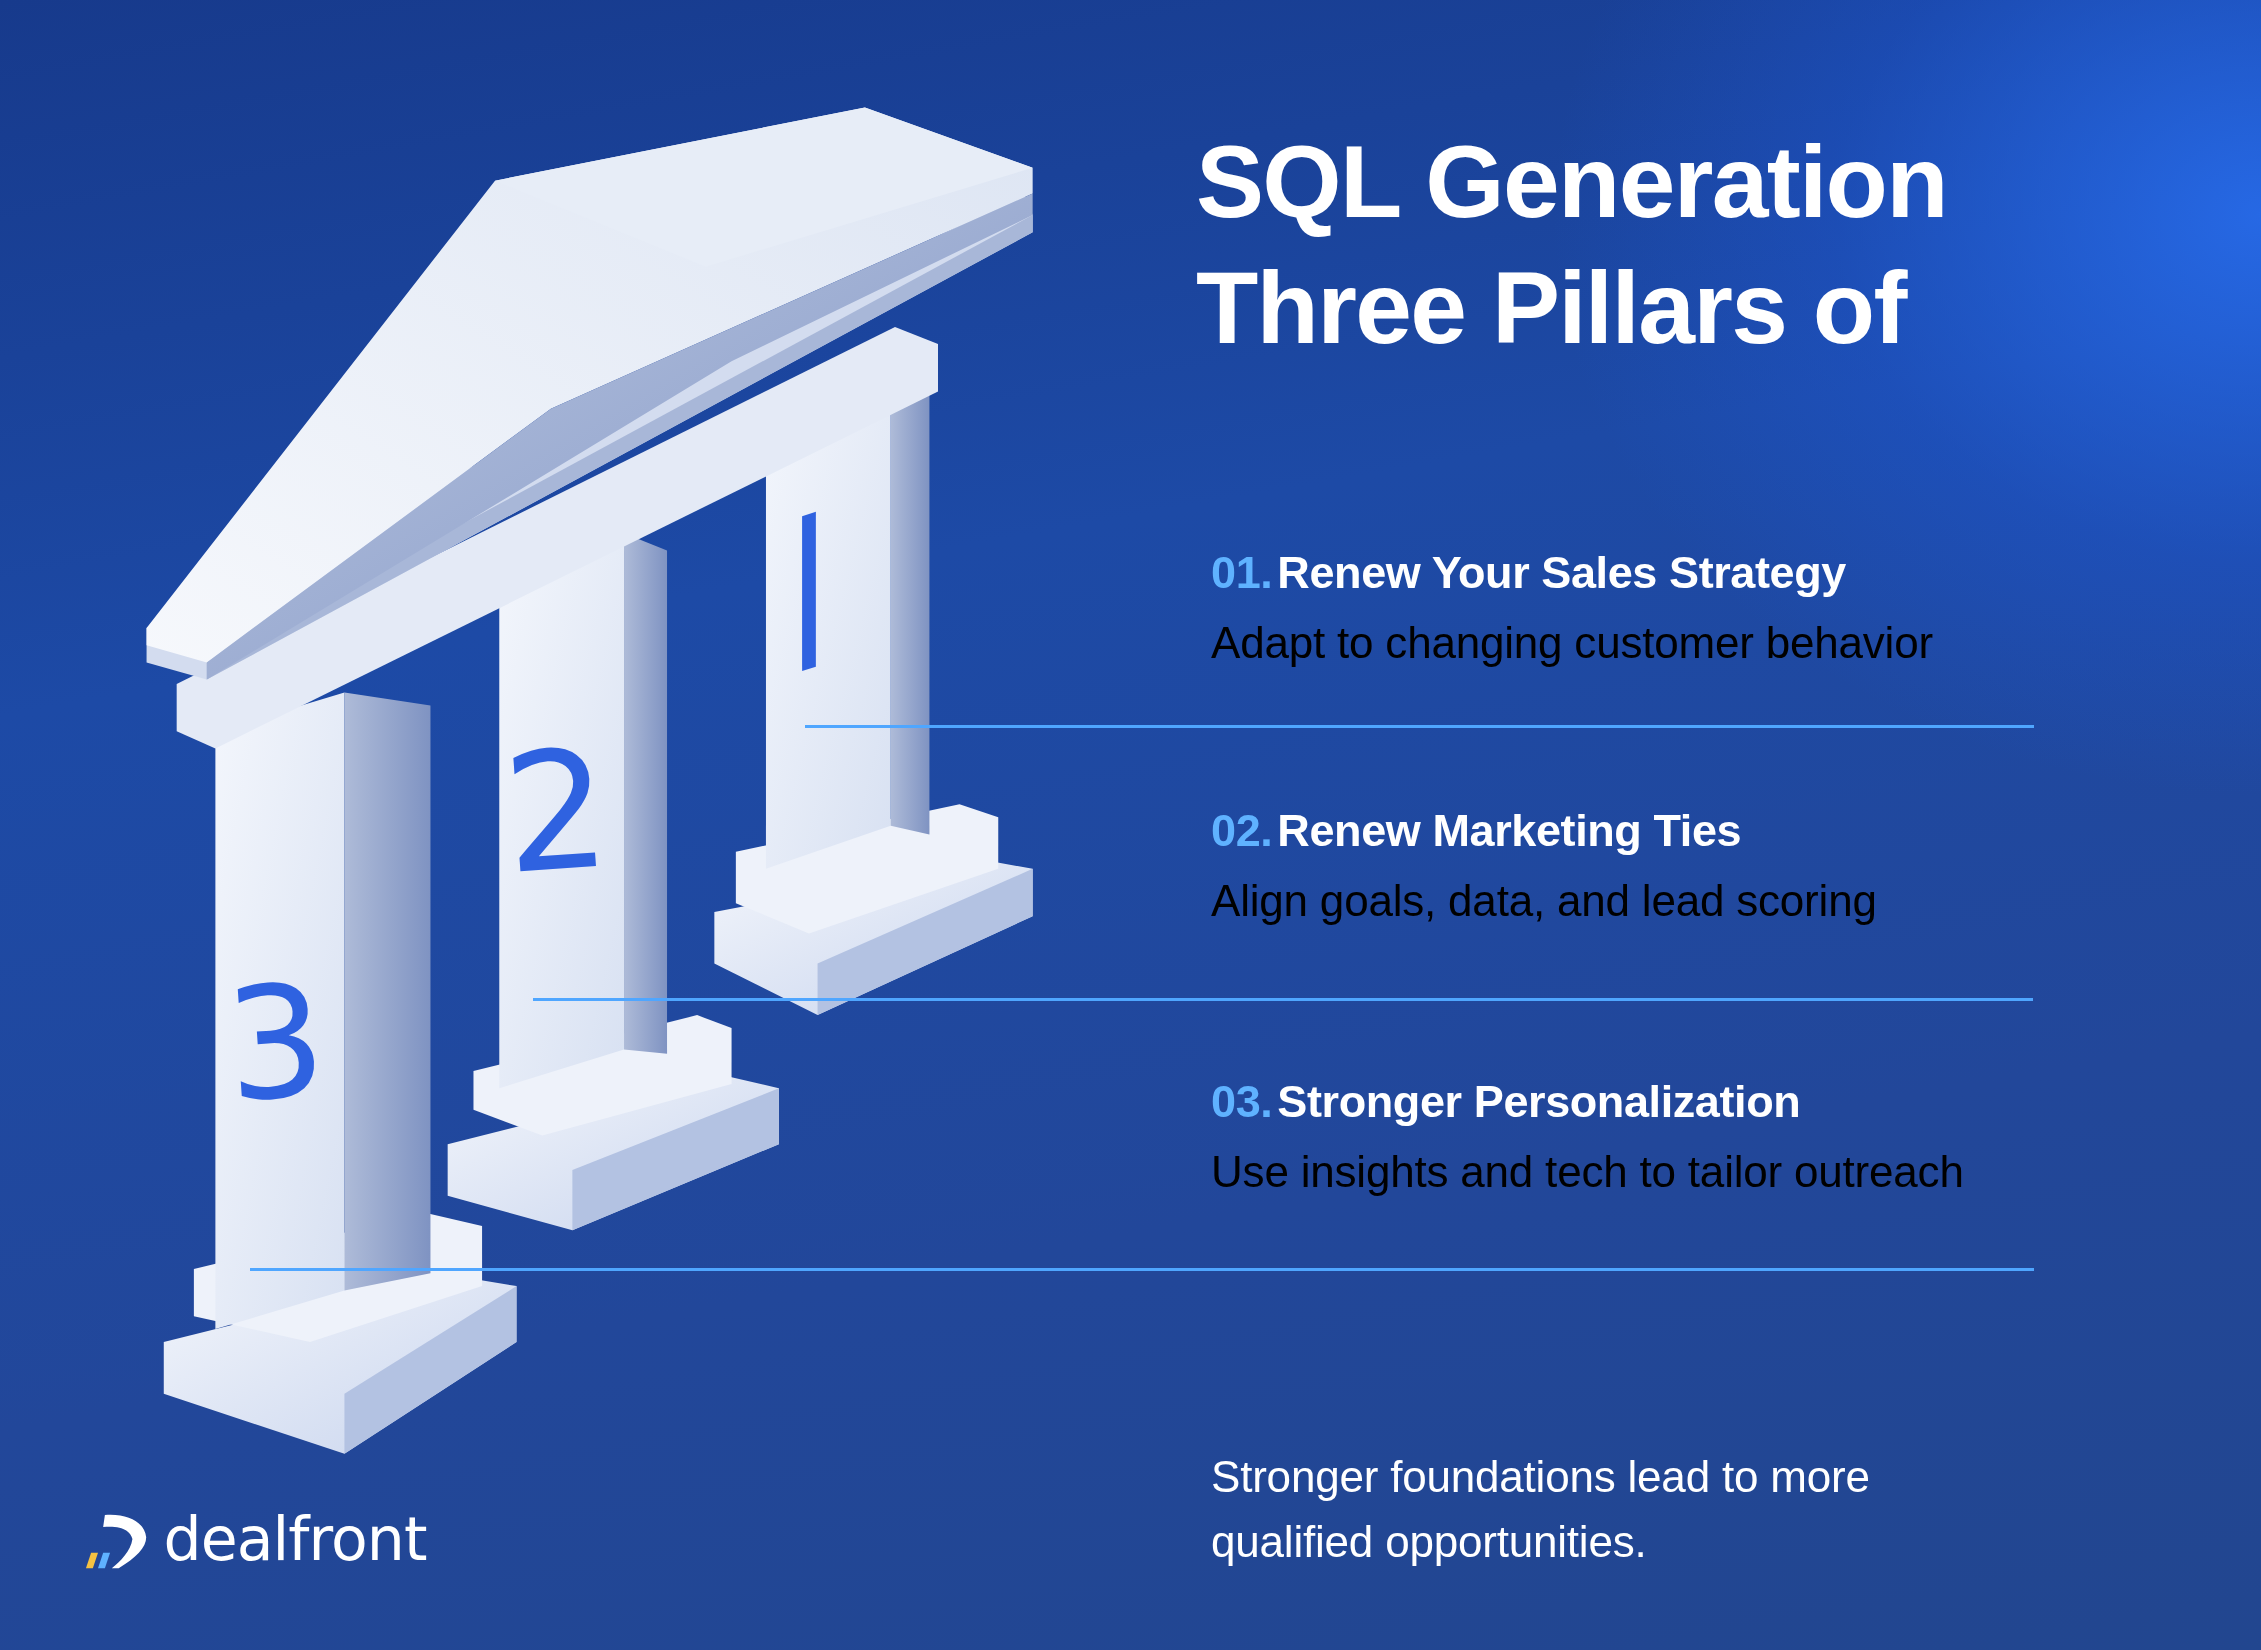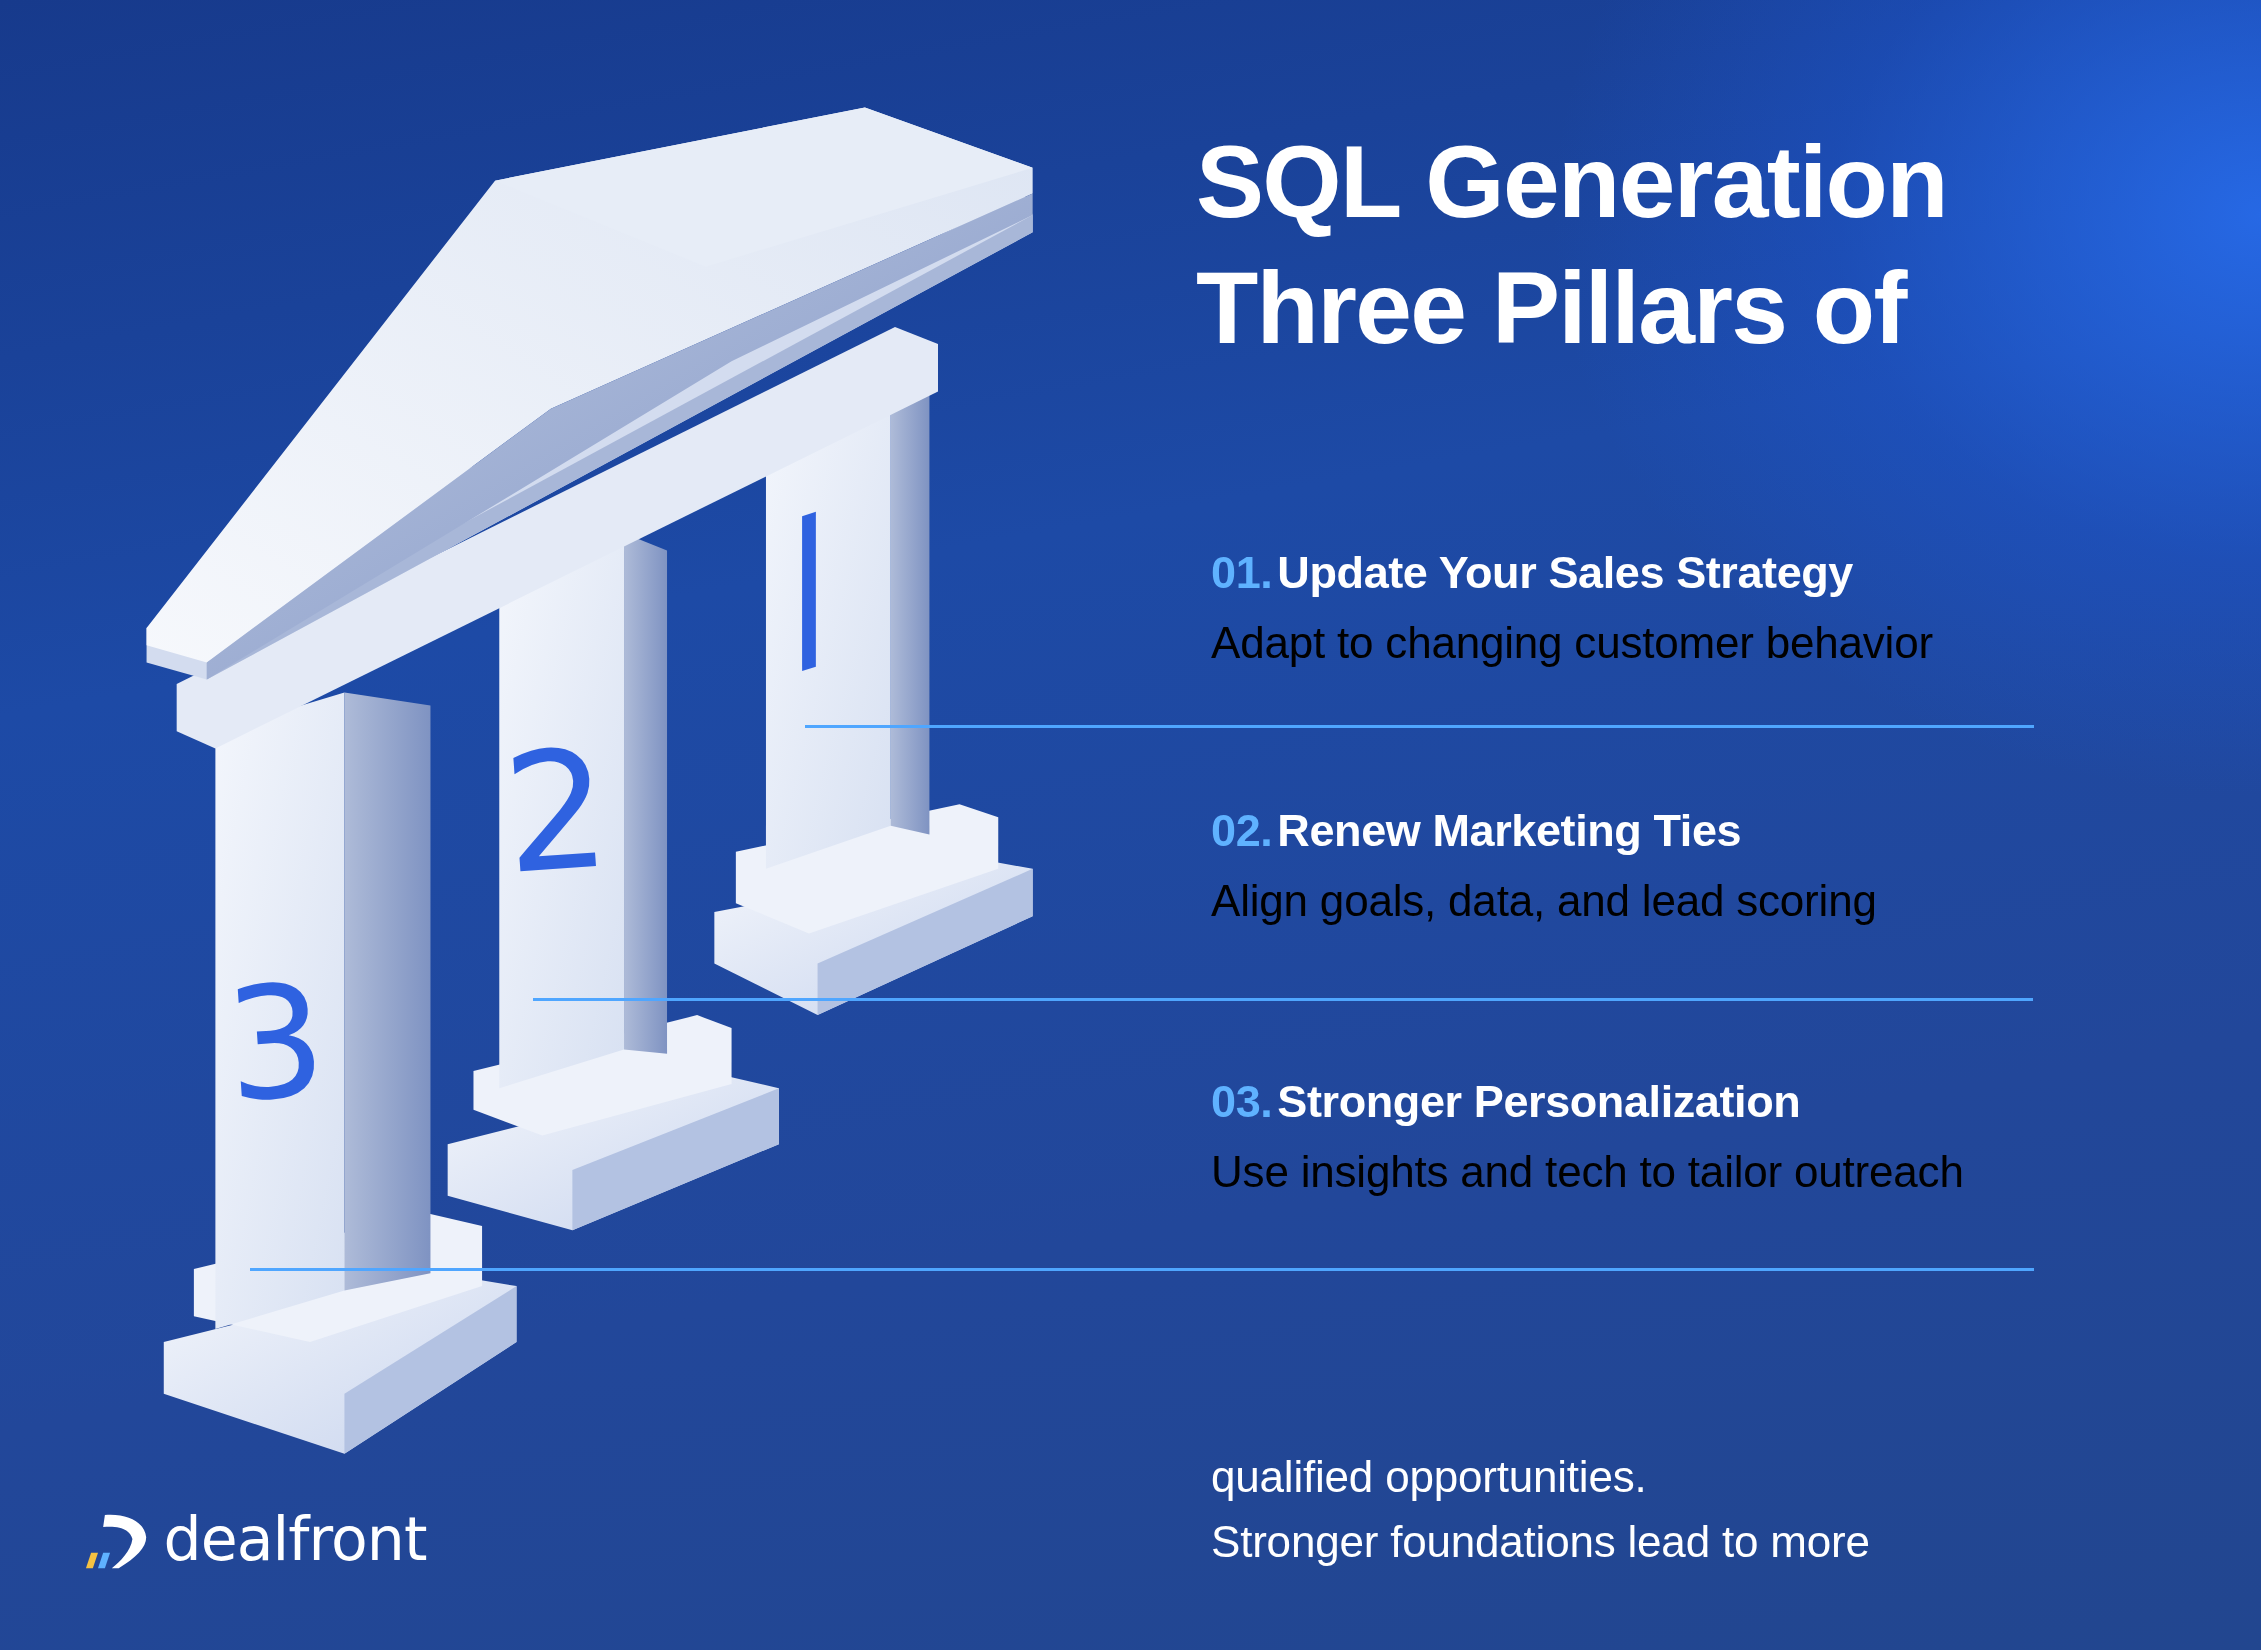--- a/index.html
+++ b/index.html
@@ -104,21 +104,21 @@
   </svg>
 </div>
 
 <div id="title" class="abs">
   <div>SQL Generation</div>
   <div>Three Pillars of</div>
 </div>
 
 <div class="item" style="top:547px;">
   <div class="item-head">
-    <span class="item-num">01.</span><span>Update Your Sales Strategy</span>
+    <span class="item-num">01.</span><span>Renew Your Sales Strategy</span>
   </div>
   <div class="item-desc">Adapt to changing customer behavior</div>
 </div>
 <div class="divider" style="left:805px; top:725px; width:1229px;"></div>
 
 <div class="item" style="top:805px;">
   <div class="item-head">
     <span class="item-num">02.</span><span>Renew Marketing Ties</span>
   </div>
   <div class="item-desc">Align goals, data, and lead scoring</div>
@@ -127,22 +127,22 @@
 
 <div class="item" style="top:1076px;">
   <div class="item-head">
     <span class="item-num">03.</span><span>Stronger Personalization</span>
   </div>
   <div class="item-desc">Use insights and tech to tailor outreach</div>
 </div>
 <div class="divider" style="left:250px; top:1268px; width:1784px;"></div>
 
 <div id="tagline" class="abs">
+  <div>Stronger foundations lead to more</div>
   <div>qualified opportunities.</div>
-  <div>Stronger foundations lead to more</div>
 </div>
 
 <div id="logo" class="abs">
   <svg width="69" height="62" viewBox="0 0 80 72">
     <polygon points="8,70 14,52 22,52 16,70" fill="#f5c242"></polygon>
     <polygon points="22,70 28,52 36,52 30,70" fill="#5fb2ff"></polygon>
     <path d="M30,8 L28,22 C52,20 60,28 62,36 C60,50 48,62 38,70 L46,70 C66,58 78,46 78,34 C76,16 56,6 30,8 Z" fill="#ffffff"></path>
   </svg>
   <span id="logo-text">dealfront</span>
 </div>

